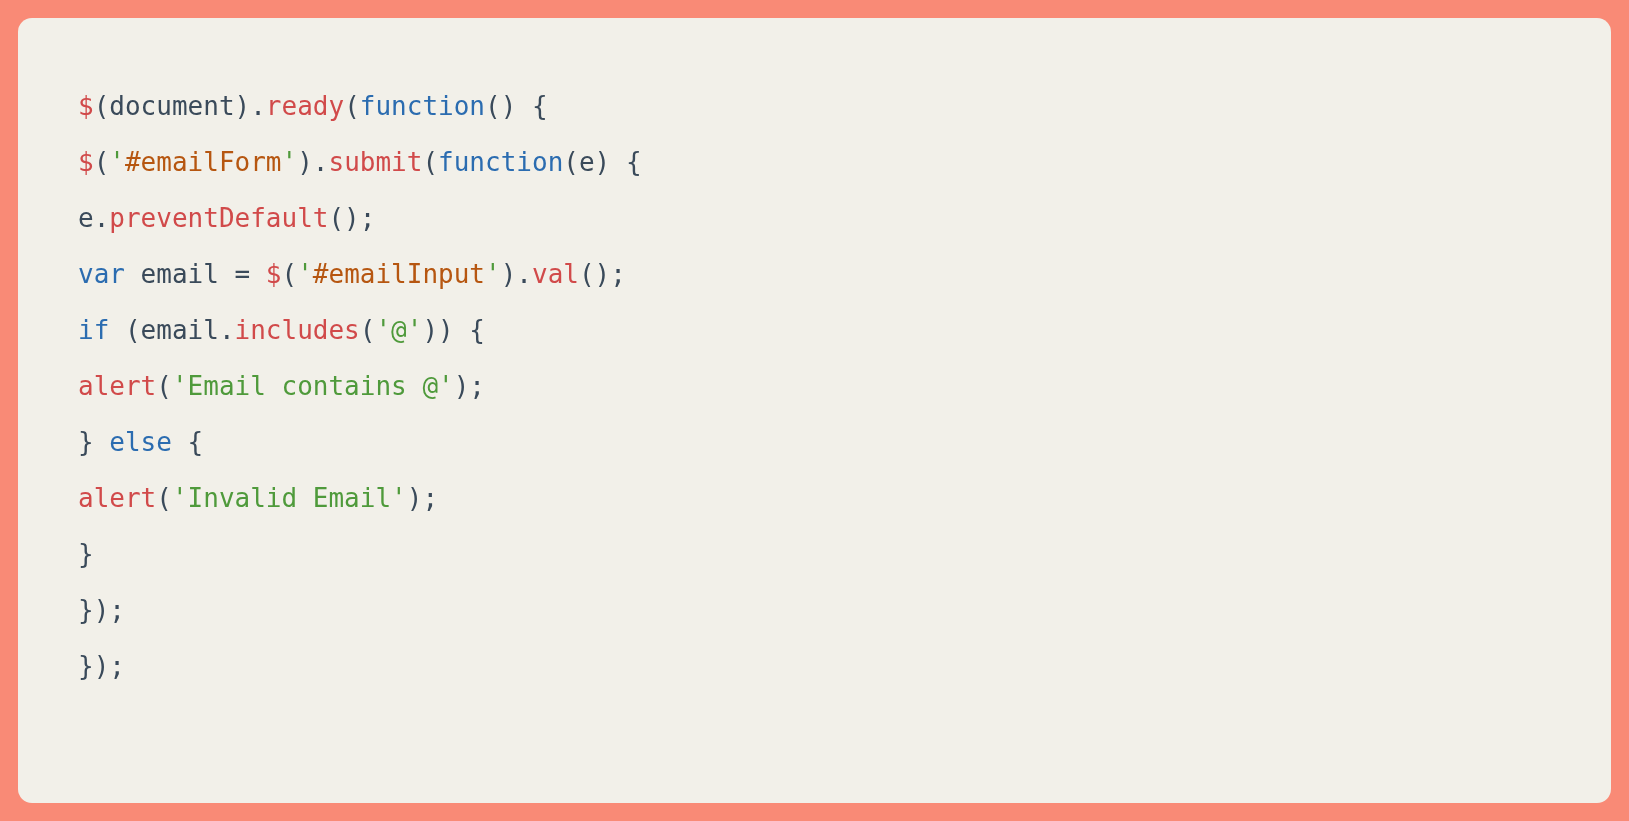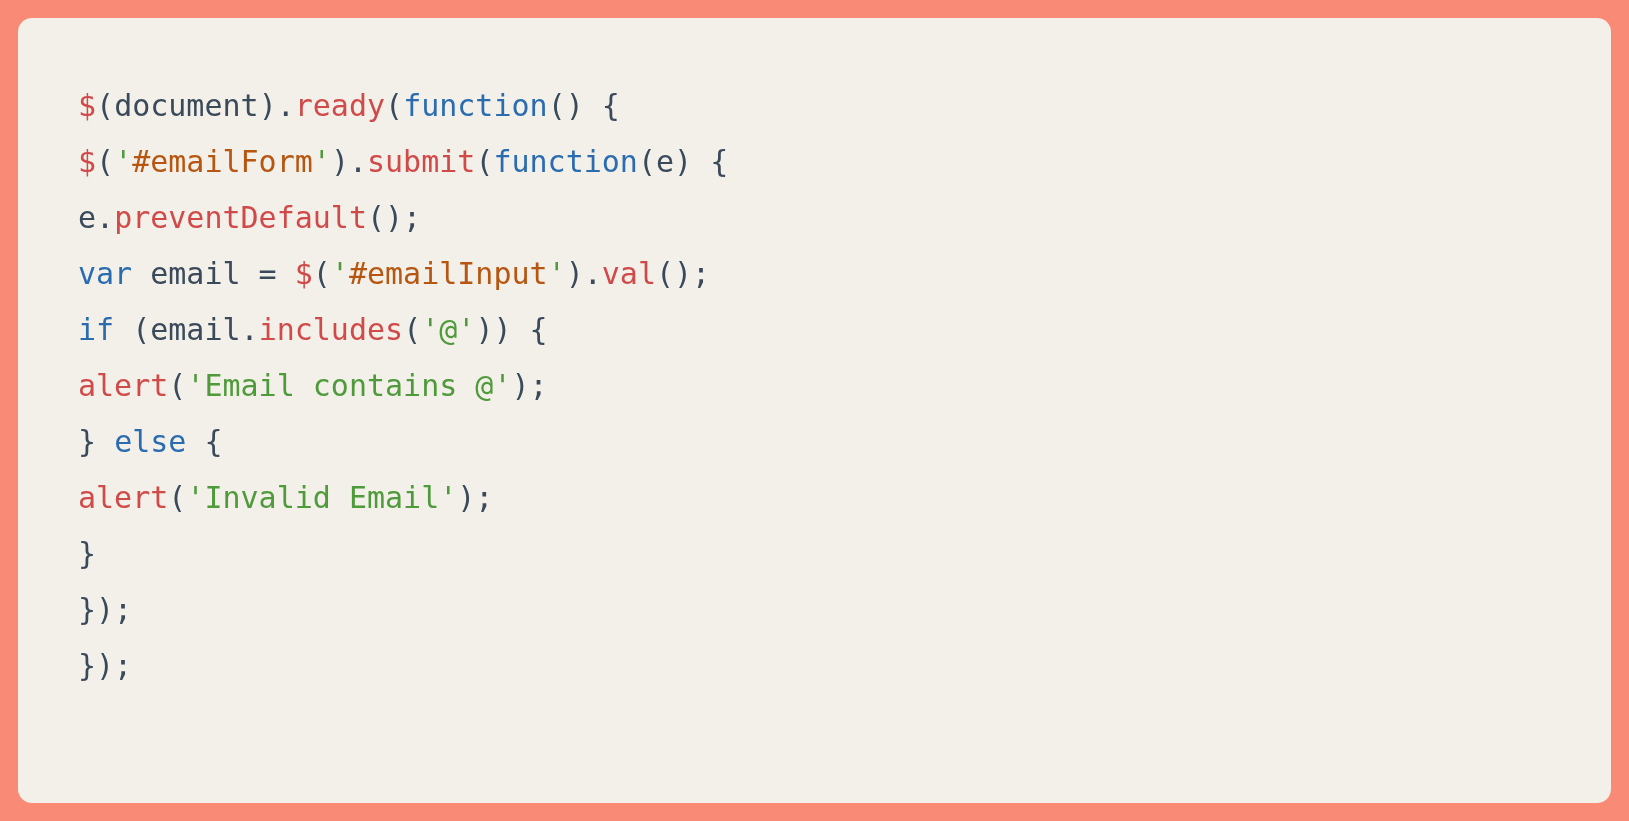--- a/index.html
+++ b/index.html
@@ -17,21 +17,21 @@
     background: #f2f0e9;
     width: 100%;
     height: 100%;
     border-radius: 14px;
     box-sizing: border-box;
     padding: 60px 60px 40px 60px;
   }
   pre.code {
     margin: 0;
     font-family: "DejaVu Sans Mono", Menlo, Consolas, "Liberation Mono", monospace;
-    font-size: 30px;
+    font-size: 26px;
     line-height: 56px;
     color: #3a4a5a;
     white-space: pre;
   }
   .c-def  { color: #3a4a5a; }           
   .c-red  { color: #d14a4a; }           
   .c-blue { color: #2b6cb0; }           
   .c-grn  { color: #4f9a3b; }           
   .c-tag  { color: #b65610; }           
 </style>

